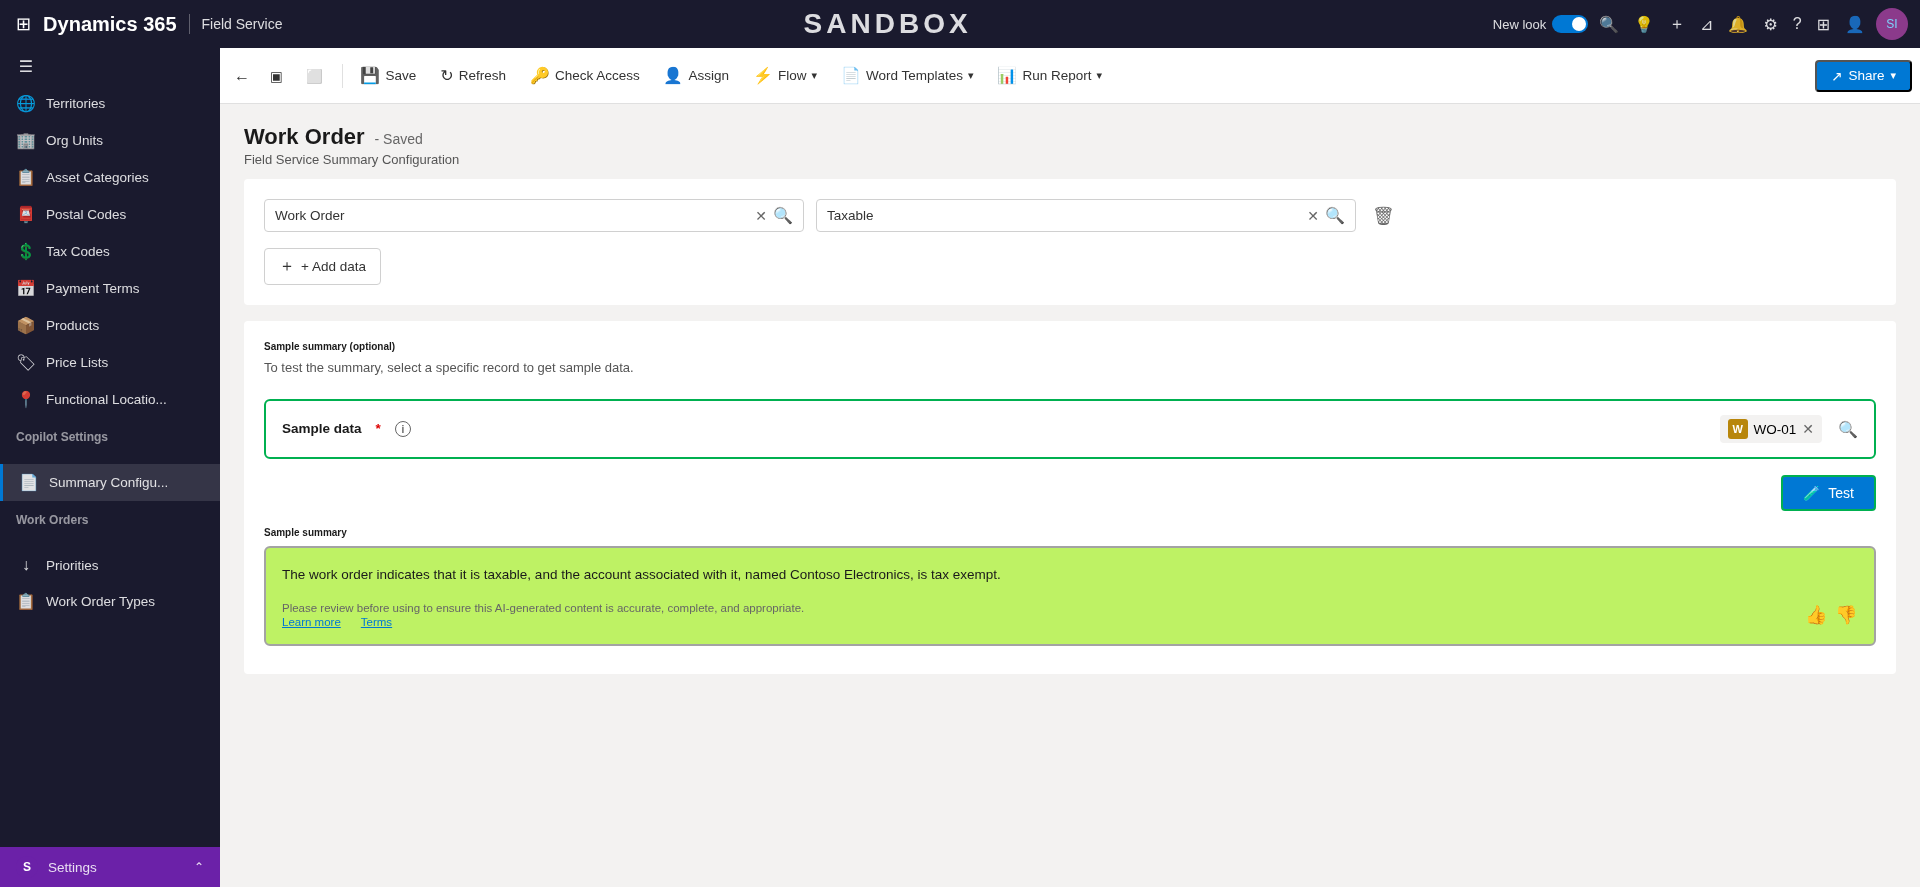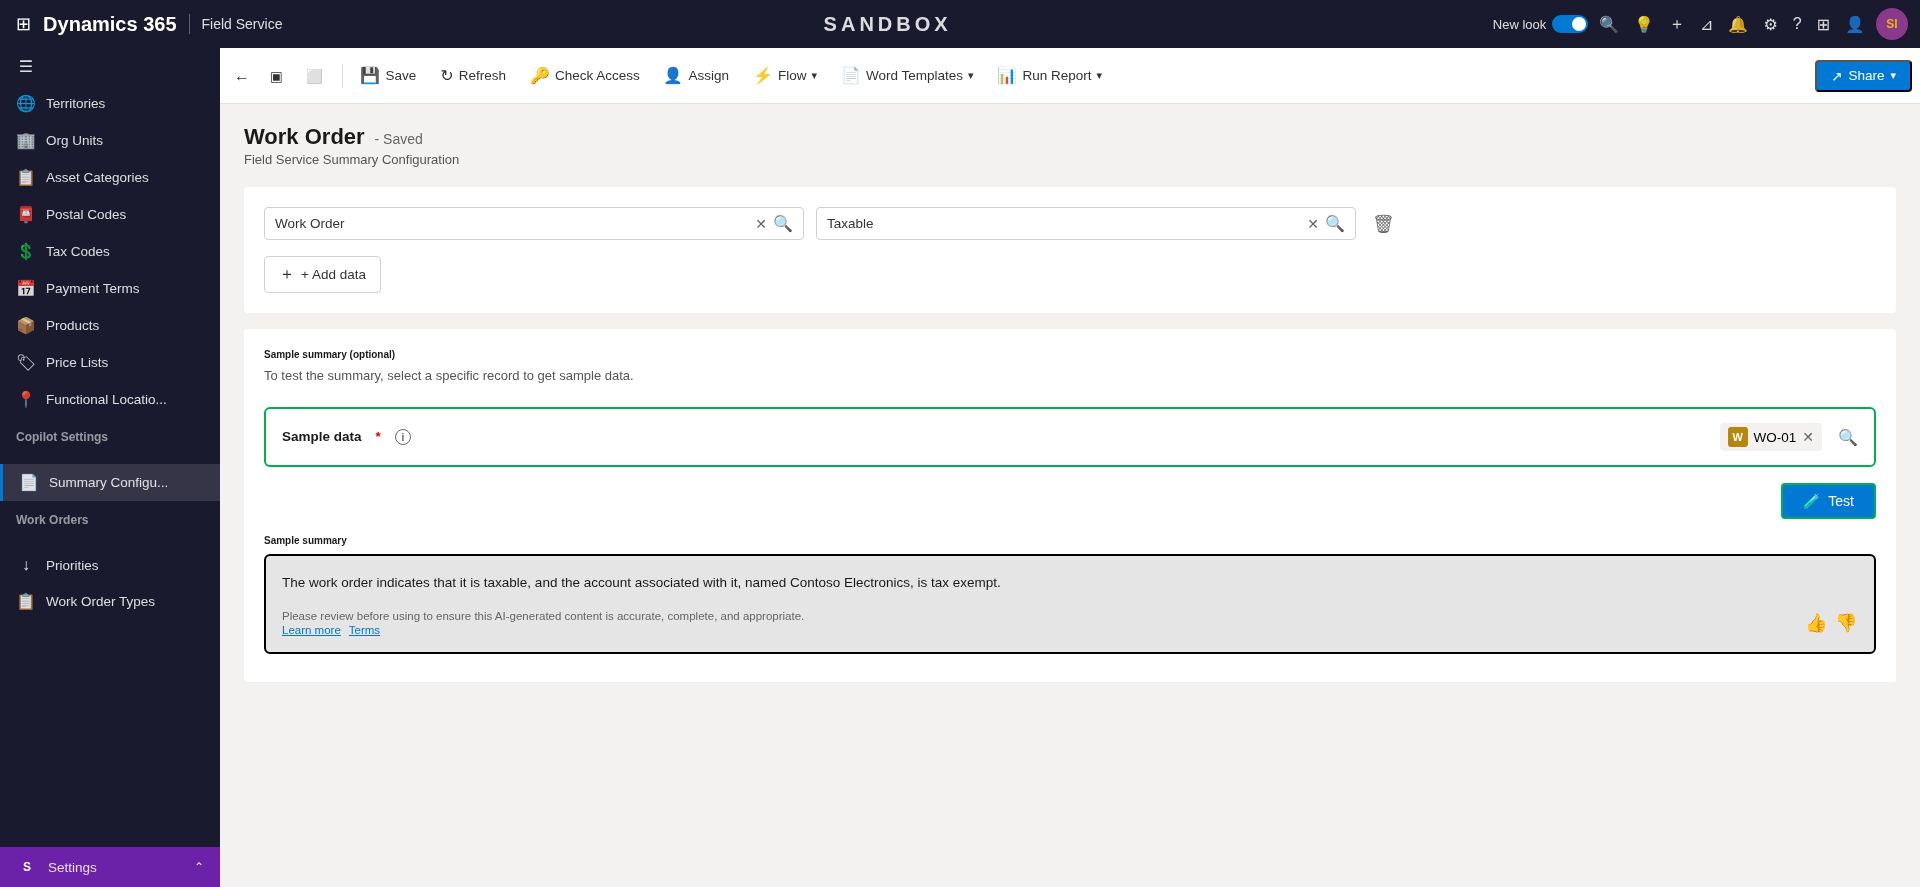--- a/index.html
+++ b/index.html
@@ -14,27 +14,27 @@
       align-items: center;
       padding: 0 12px;
       gap: 8px;
       flex-shrink: 0;
     }
     .top-nav-waffle { font-size: 18px; cursor: pointer; padding: 4px; }
     .top-nav-brand { display: flex; align-items: center; gap: 8px; }
     .top-nav-brand-d365 { font-weight: 600; font-size: 20px; color: white; }
     .top-nav-divider { width: 1px; height: 20px; background: rgba(255,255,255,0.3); margin: 0 4px; }
     .top-nav-module { font-size: 14px; color: rgba(255,255,255,0.85); }
-    .top-nav-sandbox { flex: 1; text-align: center; font-size: 20px; font-weight: 600; letter-spacing: 4px; color: rgba(255,255,255,0.85); }
+    .top-nav-sandbox { flex: 1; text-align: center; font-size: 28px; font-weight: 600; letter-spacing: 4px; color: rgba(255,255,255,0.85); }
     .top-nav-right { display: flex; align-items: center; gap: 7px; }
     .top-nav-new-look { display: flex; align-items: center; gap: 6px; font-size: 13px; color: rgba(255,255,255,0.85); }
     .toggle-switch { width: 36px; height: 18px; background: #0078d4; border-radius: 9px; position: relative; cursor: pointer; }
     .toggle-switch::after { content: ''; position: absolute; right: 2px; top: 2px; width: 14px; height: 14px; background: white; border-radius: 50%; }
     .top-nav-icon { color: rgba(255,255,255,0.85); cursor: pointer; font-size: 16px; padding: 4px; }
-    .top-nav-avatar { width: 32px; height: 32px; background: #8b3a8b; border-radius: 50%; display: flex; align-items: center; justify-content: center; color: #eab308; font-size: 12px; font-weight: 700; cursor: pointer; }
+    .top-nav-avatar { width: 32px; height: 32px; background: #8b3a8b; border-radius: 50%; display: flex; align-items: center; justify-content: center; color: #7dd3fc; font-size: 12px; font-weight: 400; cursor: pointer; }
 
     
     .main-layout { display: flex; flex: 1; overflow: hidden; }
 
     
     .sidebar { width: 220px; background: #1a1a2e; color: white; display: flex; flex-direction: column; overflow-y: auto; flex-shrink: 0; }
     .sidebar-item { display: flex; align-items: center; gap: 10px; padding: 9px 16px; cursor: pointer; font-size: 13.5px; color: rgba(255,255,255,0.85); }
     .sidebar-item.active { background: rgba(255,255,255,0.12); border-left: 3px solid #0078d4; }
     .sidebar-item-icon { width: 20px; text-align: center; font-size: 16px; flex-shrink: 0; }
     .sidebar-section-label { padding: 12px 16px 20px; font-size: 12px; font-weight: 600; color: rgba(255,255,255,0.55); text-transform: none; }
@@ -47,21 +47,21 @@
     .toolbar { background: white; border-bottom: 1px solid #e0e0e0; height: 56px; display: flex; align-items: center; padding: 0 8px; gap: 4px; flex-shrink: 0; }
     .toolbar-btn { display: flex; align-items: center; gap: 5px; padding: 6px 10px; border: none; background: transparent; cursor: pointer; font-size: 13.5px; color: #333; border-radius: 4px; }
     .toolbar-btn-icon { font-size: 16px; }
     .toolbar-separator { width: 1px; height: 24px; background: #e0e0e0; margin: 0 4px; }
     .toolbar-btn-share { background: #0078d4; color: white; border-radius: 4px; padding: 6px 14px; display: flex; align-items: center; gap: 6px; font-size: 13.5px; cursor: pointer; margin-left: auto; }
     .toolbar-nav-btn { border: none; background: transparent; cursor: pointer; padding: 6px; font-size: 16px; color: #333; }
     .toolbar-chevron { font-size: 11px; }
 
     
     .page-content { flex: 1; overflow-y: auto; padding: 20px 24px; }
-    .page-header { margin-bottom: 20px; }
+    .page-header { margin-bottom: 12px; }
     .page-title { font-size: 22px; font-weight: 600; color: #1a1a1a; }
     .page-title-saved { font-size: 14px; color: #666; font-weight: 400; margin-left: 6px; }
     .page-subtitle { font-size: 13px; color: #555; margin-top: 2px; }
 
     
     .form-card { background: white; border-radius: 4px; padding: 20px; margin-bottom: 16px; }
 
     
     .data-fields-row { display: flex; align-items: center; gap: 12px; margin-bottom: 16px; }
     .data-field-chip { display: flex; align-items: center; gap: 6px; border: 1px solid #d0d0d0; border-radius: 4px; padding: 6px 10px; background: white; min-width: 300px; flex: 1; max-width: 540px; }
@@ -85,25 +85,25 @@
     .wo-badge { width: 20px; height: 20px; background: #b8860b; color: white; border-radius: 3px; display: inline-flex; align-items: center; justify-content: center; font-size: 11px; font-weight: 700; }
     .sample-data-x { cursor: pointer; color: #666; font-size: 14px; }
     .sample-data-search { color: #666; font-size: 16px; cursor: pointer; margin-left: 8px; }
 
     
     .test-btn-container { display: flex; justify-content: flex-end; margin-bottom: 16px; }
     .test-btn { background: #0078d4; color: white; border: 2px solid #00b050; border-radius: 4px; padding: 8px 20px; font-size: 14px; cursor: pointer; display: flex; align-items: center; gap: 8px; }
 
     
     .sample-summary-section { margin-bottom: 8px; }
-    .sample-summary-box { border: 2px solid #000000; border-radius: 6px; padding: 16px; background: #e5e5e5; }
+    .sample-summary-box { border: 2px solid #a3a3a3; border-radius: 6px; padding: 16px; background: #bef264; }
     .sample-summary-text { font-size: 13.5px; color: #1a1a1a; line-height: 1.6; margin-bottom: 16px; }
     .sample-summary-footer { display: flex; align-items: center; justify-content: space-between; }
     .sample-summary-disclaimer { font-size: 11.5px; color: #666; max-width: 600px; }
-    .sample-summary-links { display: flex; gap: 8px; margin-top: 2px; }
+    .sample-summary-links { display: flex; gap: 20px; margin-top: 2px; }
     .sample-summary-link { font-size: 11.5px; color: #0078d4; cursor: pointer; text-decoration: underline; }
     .sample-summary-thumbs { display: flex; gap: 8px; }
     .thumb-btn { background: transparent; border: none; cursor: pointer; font-size: 18px; color: #666; }
   </style>
 </head>
 <body>
 
 <div class="top-nav">
   <span class="top-nav-waffle">⊞</span>
   <div class="top-nav-brand">

